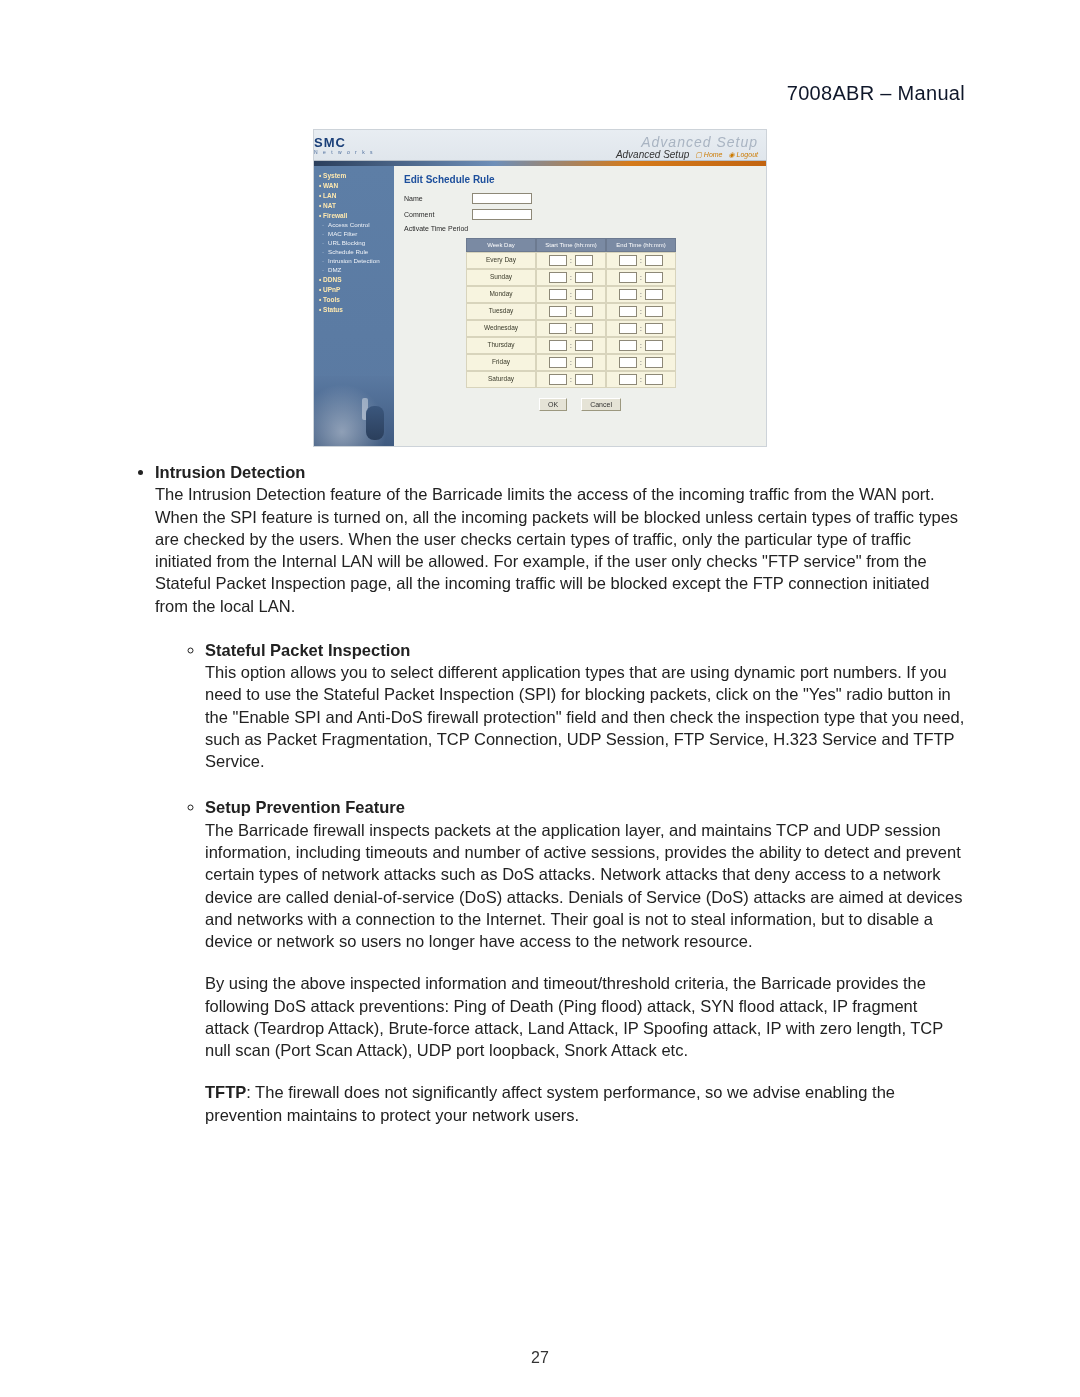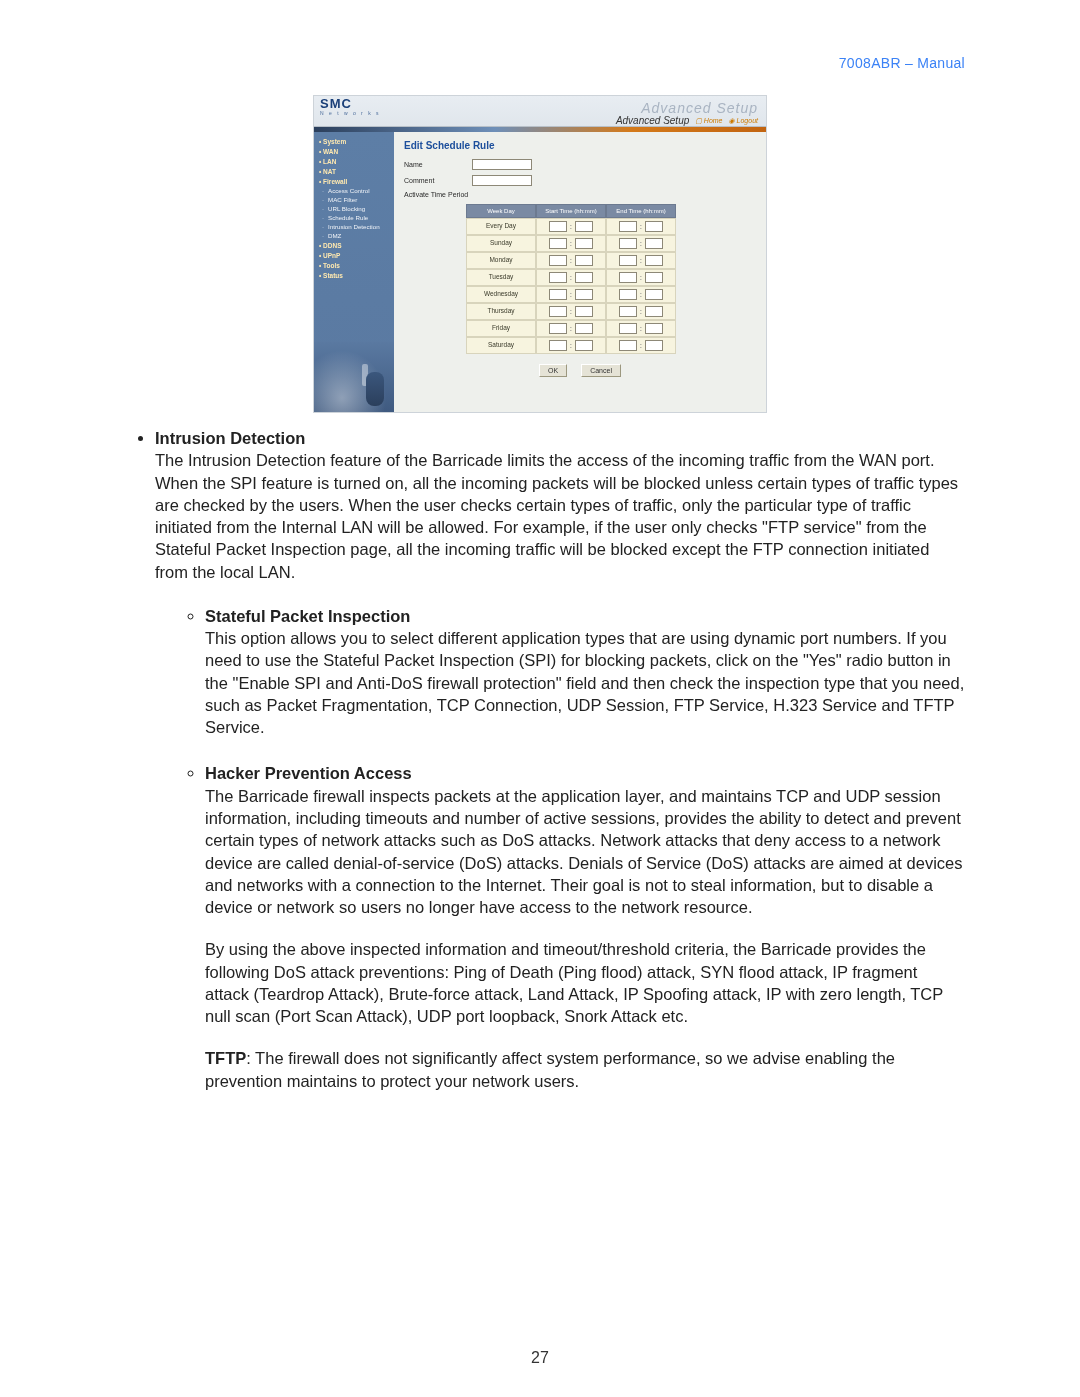--- a/index.html
+++ b/index.html
@@ -11,24 +11,25 @@
   }
   .page {
     width: 1080px;
     height: 1397px;
     position: relative;
     box-sizing: border-box;
     padding: 55px 115px 40px 115px;
   }
   .hdr-title {
     text-align: right;
-    color: #3b82f6;
-    font-size: 14px;
+    color: #0f172a;
+    font-size: 20px;
     letter-spacing: .3px;
     margin-bottom: 24px;
+    margin-top: 27px;
   }
   
   .shot {
     width: 452px;
     margin: 0 auto 14px auto;
     border: 1px solid #cdd3d9;
     background: #fff;
     font-family: Arial, sans-serif;
     font-size: 7px;
   }
@@ -36,21 +37,22 @@
     display: flex;
     height: 30px;
     background: linear-gradient(#e8edf2, #e0e6ec);
     border-bottom: 1px solid #b8c0c8;
     position: relative;
   }
   .logo-box {
     width: 80px;
     display: flex;
     flex-direction: column;
-    padding-left: 6px;
+    justify-content: center;
+    padding-left: 0;
   }
   .logo-main { color:#1a3f78; font-weight:bold; font-size:13px; letter-spacing:1px; }
   .logo-sub  { color:#4a6b9a; font-size:5px; letter-spacing:2px; margin-top:-1px; }
   .adv-area {
     flex: 1;
     display: flex;
     flex-direction: column;
     justify-content: flex-end;
     align-items: flex-end;
     padding-right: 8px;
@@ -319,21 +321,21 @@
     <li>
       <span class="t">Intrusion Detection</span><br>
       <span>The Intrusion Detection feature of the Barricade limits the access of the incoming traffic from the WAN port. When the SPI feature is turned on, all the incoming packets will be blocked unless certain types of traffic types are checked by the users. When the user checks certain types of traffic, only the particular type of traffic initiated from the Internal LAN will be allowed. For example, if the user only checks "FTP service" from the Stateful Packet Inspection page, all the incoming traffic will be blocked except the FTP connection initiated from the local LAN.</span>
 
       <ul class="sub">
         <li>
           <span class="t">Stateful Packet Inspection</span><br>
           <span>This option allows you to select different application types that are using dynamic port numbers. If you need to use the Stateful Packet Inspection (SPI) for blocking packets, click on the "Yes" radio button in the "Enable SPI and Anti-DoS firewall protection" field and then check the inspection type that you need, such as Packet Fragmentation, TCP Connection, UDP Session, FTP Service, H.323 Service and TFTP Service.</span>
         </li>
         <li>
-          <span class="t">Hacker Prevention Access</span><br>
+          <span class="t">Setup Prevention Feature</span><br>
           <p class="para">The Barricade firewall inspects packets at the application layer, and maintains TCP and UDP session information, including timeouts and number of active sessions, provides the ability to detect and prevent certain types of network attacks such as DoS attacks. Network attacks that deny access to a network device are called denial-of-service (DoS) attacks. Denials of Service (DoS) attacks are aimed at devices and networks with a connection to the Internet. Their goal is not to steal information, but to disable a device or network so users no longer have access to the network resource.</p>
           <p class="para">By using the above inspected information and timeout/threshold criteria, the Barricade provides the following DoS attack preventions: Ping of Death (Ping flood) attack, SYN flood attack, IP fragment attack (Teardrop Attack), Brute-force attack, Land Attack, IP Spoofing attack, IP with zero length, TCP null scan (Port Scan Attack), UDP port loopback, Snork Attack etc.</p>
           <p class="para">
             <b>TFTP</b><span>: The firewall does not significantly affect system performance, so we advise enabling the prevention maintains to protect your network users.</span>
           </p>
         </li>
       </ul>
     </li>
   </ul>
 

